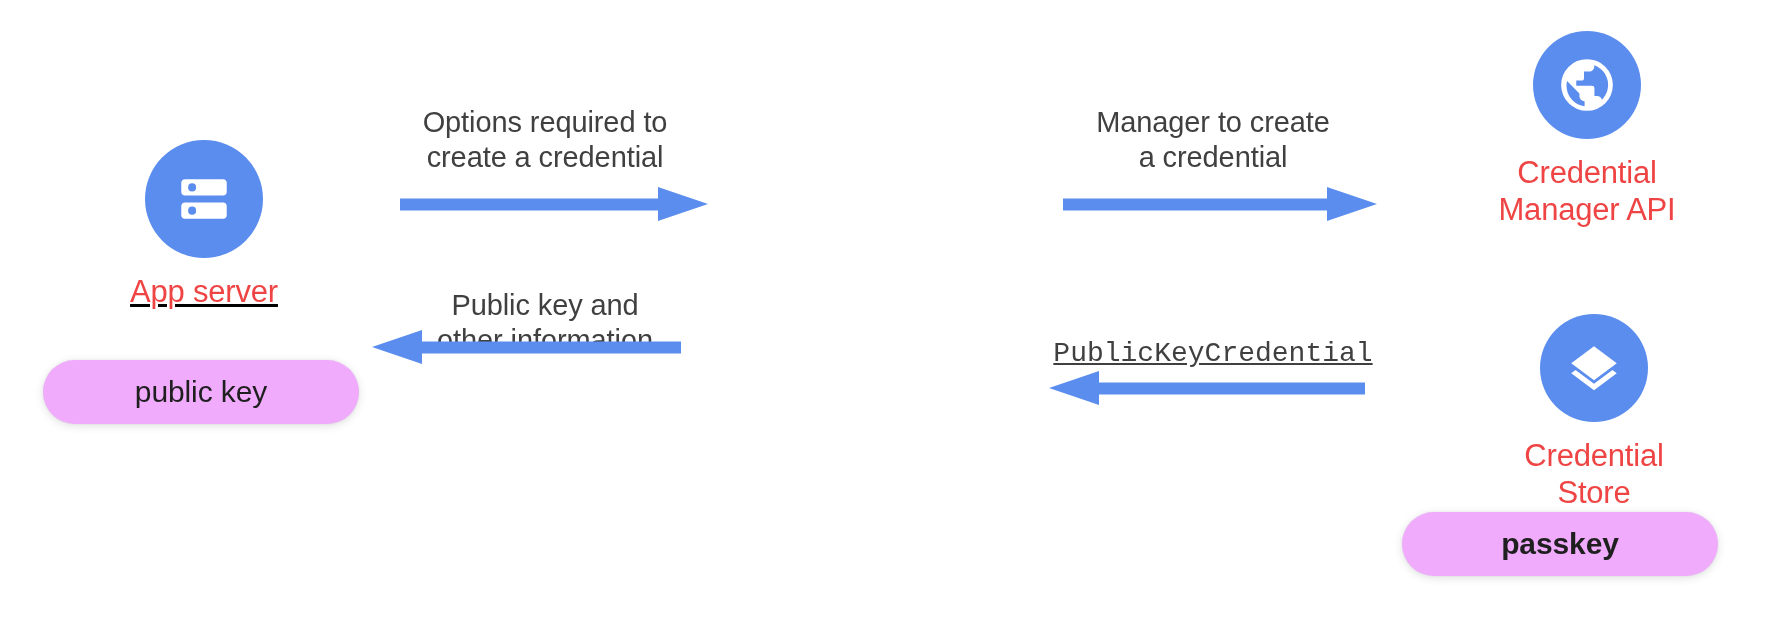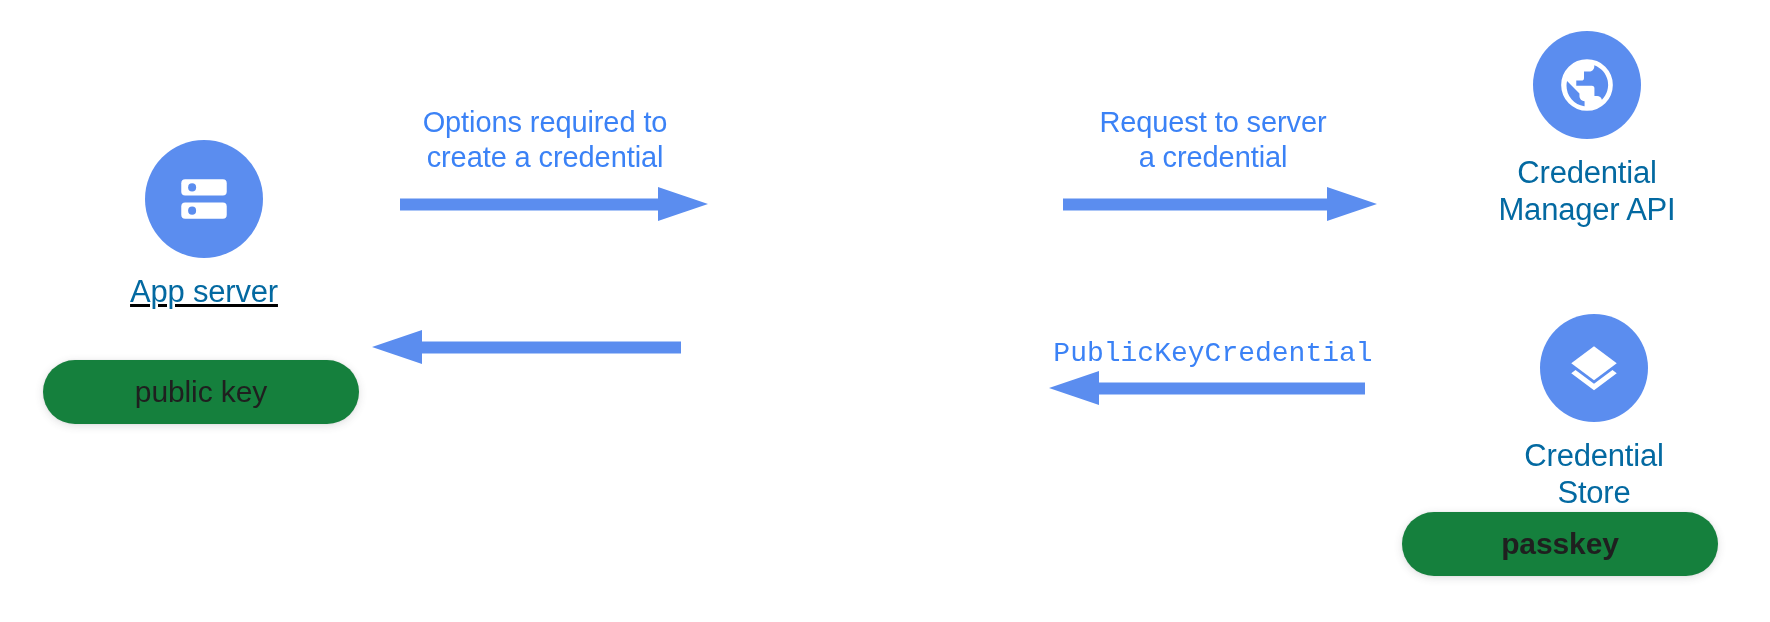--- a/index.html
+++ b/index.html
@@ -30,53 +30,53 @@
     border-radius: 50%;
     background: var(--brand, #5B8DEF);
     display: flex;
     align-items: center;
     justify-content: center;
   }
   .node-label {
     margin-top: 16px;
     font-size: 31px;
     line-height: 1.18;
-    color: #0369a1;
+    color: #ef4444;
     text-align: center;
     white-space: pre-line;
     letter-spacing: -0.2px;
   }
 
   
   .pill {
     position: absolute;
     display: flex;
     align-items: center;
     justify-content: center;
-    background: #15803d;
+    background: #f0abfc;
     border-radius: 999px;
     box-shadow: 0 2px 9px rgba(60,64,67,0.16), 0 0 2px rgba(60,64,67,0.10);
     font-size: 30px;
     color: #1f1f1f;
     letter-spacing: -0.1px;
   }
 
   
   .arrow {
     position: absolute;
   }
   .arrow svg { display: block; overflow: visible; }
 
   
   .caption {
     position: absolute;
     text-align: center;
     font-size: 29px;
     line-height: 1.2;
-    color: #3b82f6;
+    color: #404040;
     white-space: pre-line;
     letter-spacing: -0.1px;
   }
   .caption.mono {
     font-family: "Liberation Mono", "DejaVu Sans Mono", monospace;
     font-size: 28px;
     letter-spacing: 0px;
   }
 </style>
 </head>
@@ -127,37 +127,39 @@
 
   <div class="caption" style="left:380px; top:105px; width:330px;">Options required to
 create a credential</div>
   <div class="arrow" style="left:400px; top:186px;">
     <svg width="308" height="36" viewBox="0 0 308 36">
       <rect x="0" y="12.5" width="262" height="12" fill="#5B8DEF"></rect>
       <path d="M258 1 L308 18 L258 35 Z" fill="#5B8DEF"></path>
     </svg>
   </div>
 
+  <div class="caption" style="left:375px; top:288px; width:340px;">Public key and
+other information</div>
   <div class="arrow" style="left:368px; top:329px;">
     <svg width="313" height="36" viewBox="0 0 313 36">
       <rect x="50" y="12.5" width="263" height="12" fill="#5B8DEF"></rect>
       <path d="M54 1 L4 18 L54 35 Z" fill="#5B8DEF"></path>
     </svg>
   </div>
 
-  <div class="caption" style="left:1018px; top:105px; width:390px;">Request to server
+  <div class="caption" style="left:1018px; top:105px; width:390px;">Manager to create
 a credential</div>
   <div class="arrow" style="left:1063px; top:186px;">
     <svg width="315" height="36" viewBox="0 0 315 36">
       <rect x="0" y="12.5" width="268" height="12" fill="#5B8DEF"></rect>
       <path d="M264 1 L314 18 L264 35 Z" fill="#5B8DEF"></path>
     </svg>
   </div>
 
-  <div class="caption mono" style="left:1013px; top:337px; width:400px;">PublicKeyCredential</div>
+  <div class="caption mono" style="left:1013px; top:337px; width:400px;text-decoration:underline;">PublicKeyCredential</div>
   <div class="arrow" style="left:1045px; top:370px;">
     <svg width="320" height="36" viewBox="0 0 320 36">
       <rect x="50" y="12.5" width="270" height="12" fill="#5B8DEF"></rect>
       <path d="M54 1 L4 18 L54 35 Z" fill="#5B8DEF"></path>
     </svg>
   </div>
 
 </div>
 
 </body></html>

